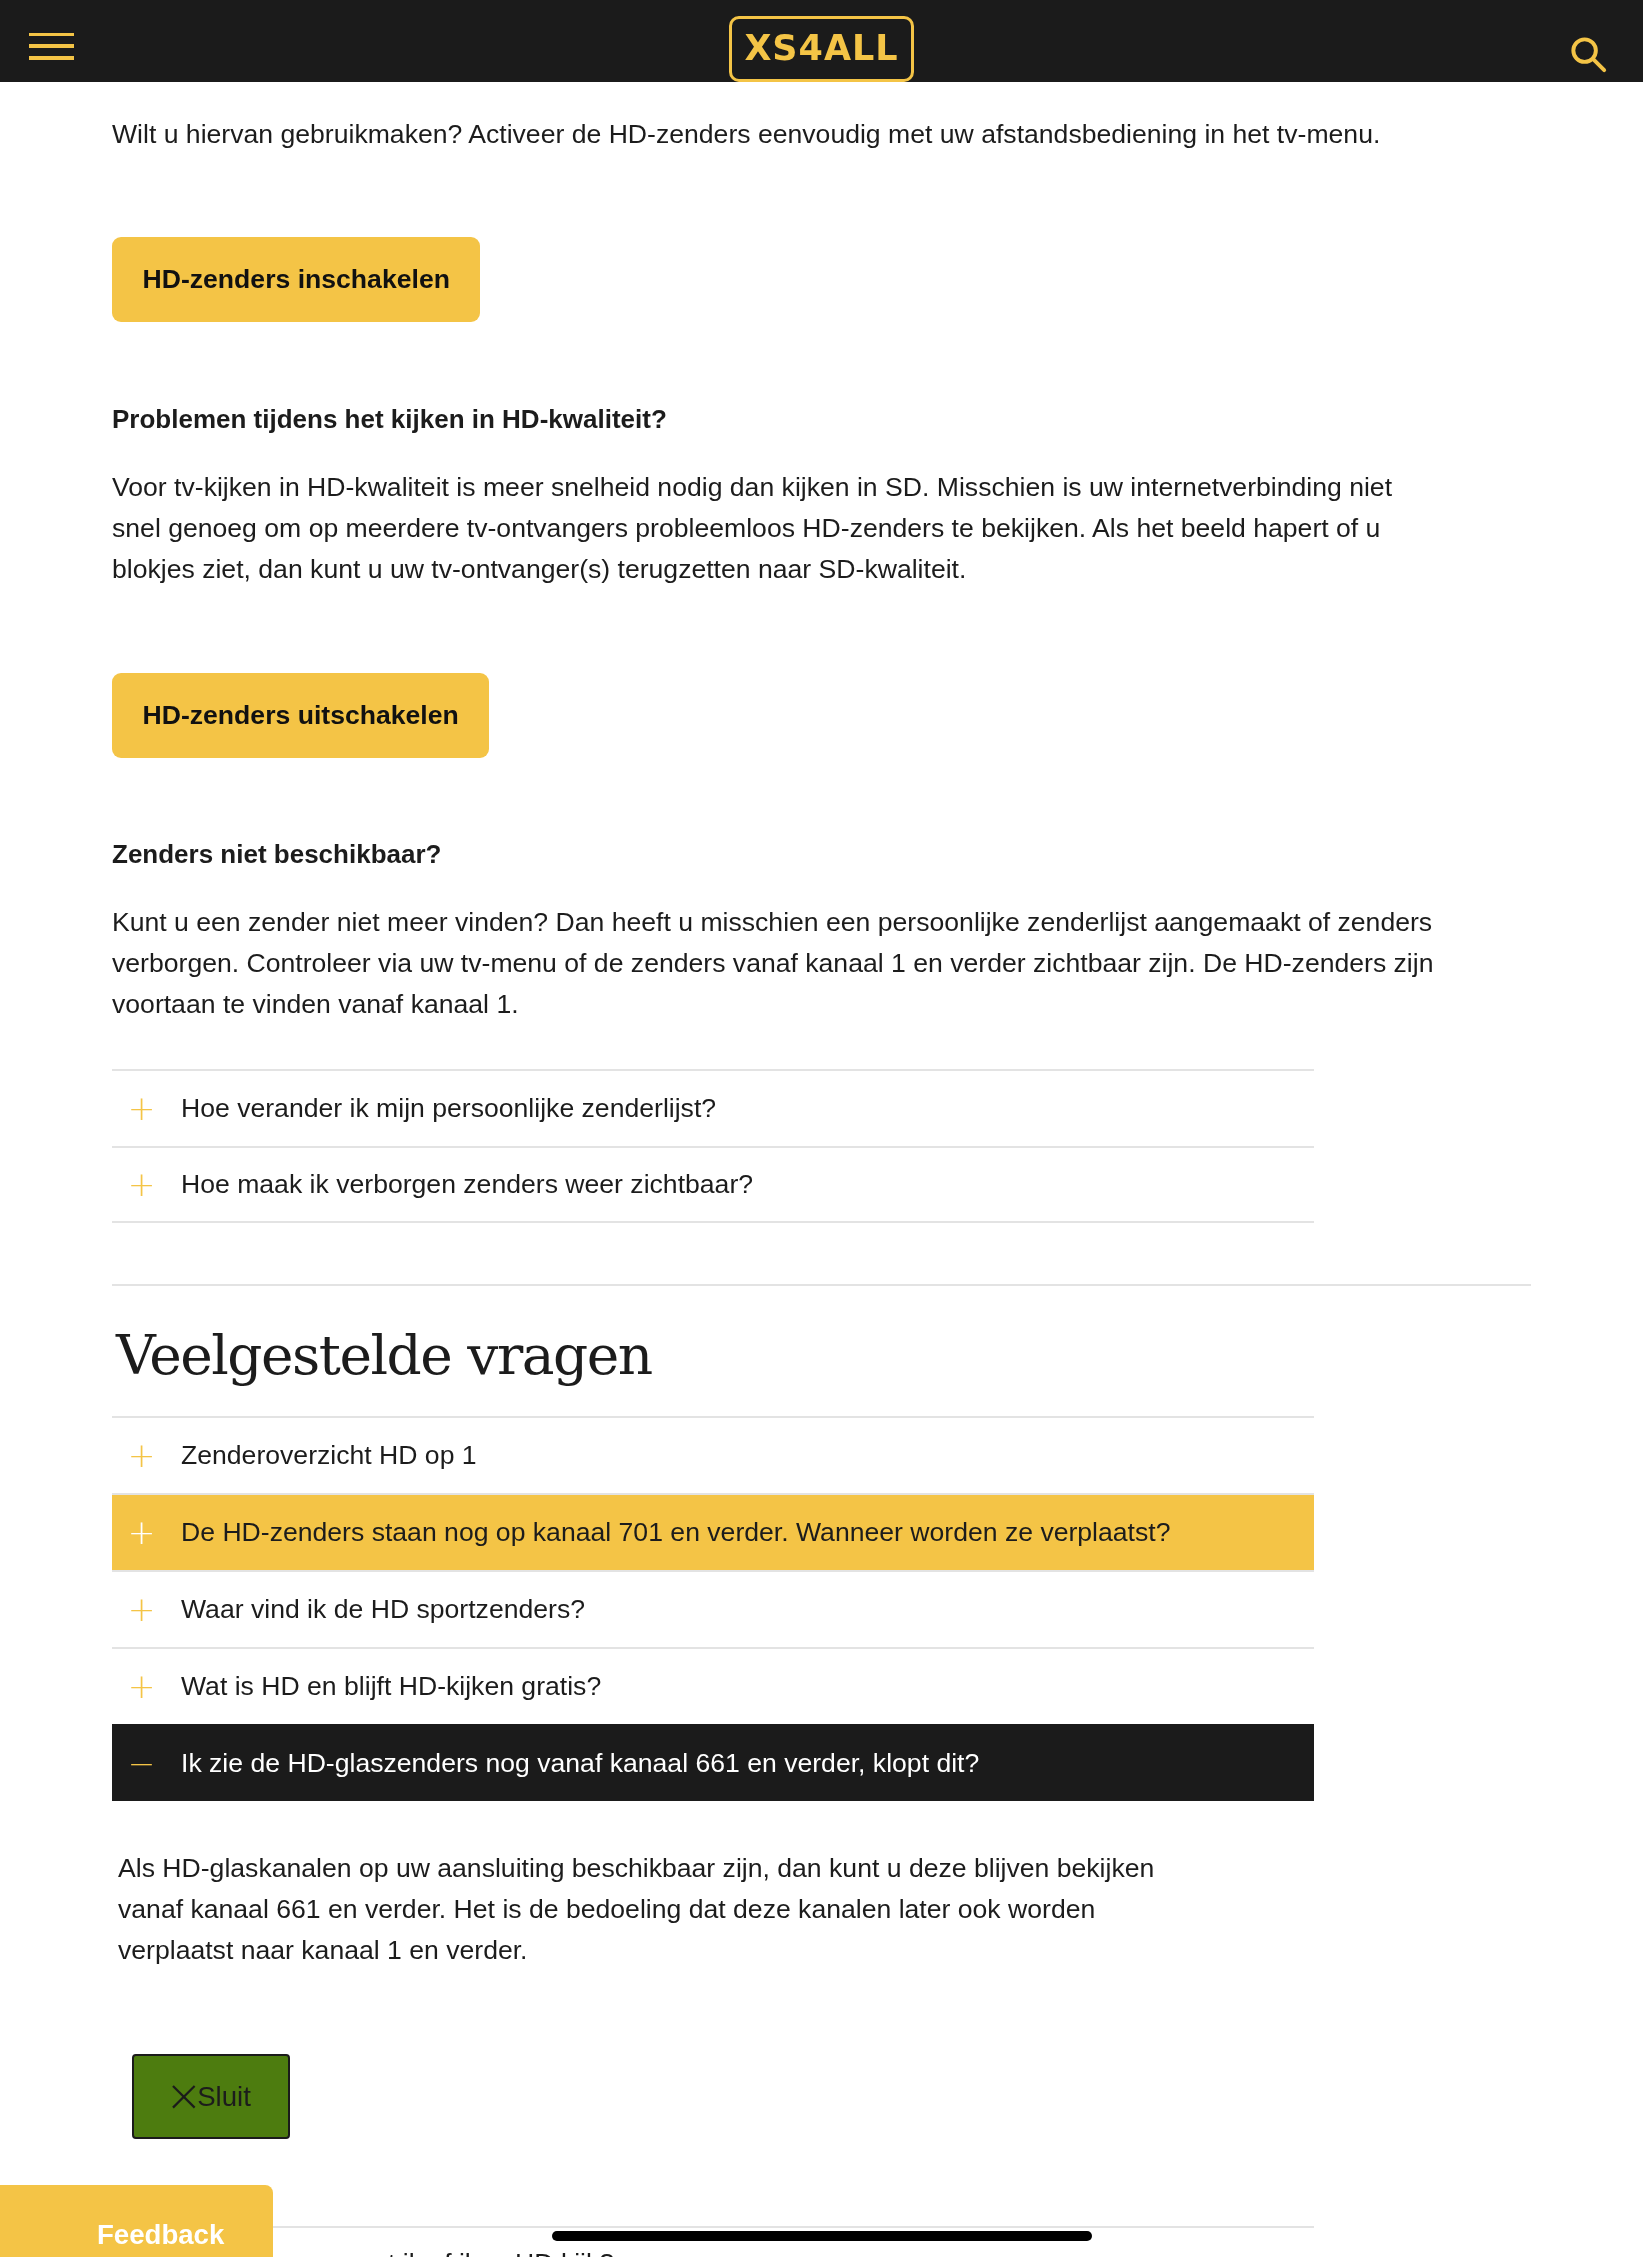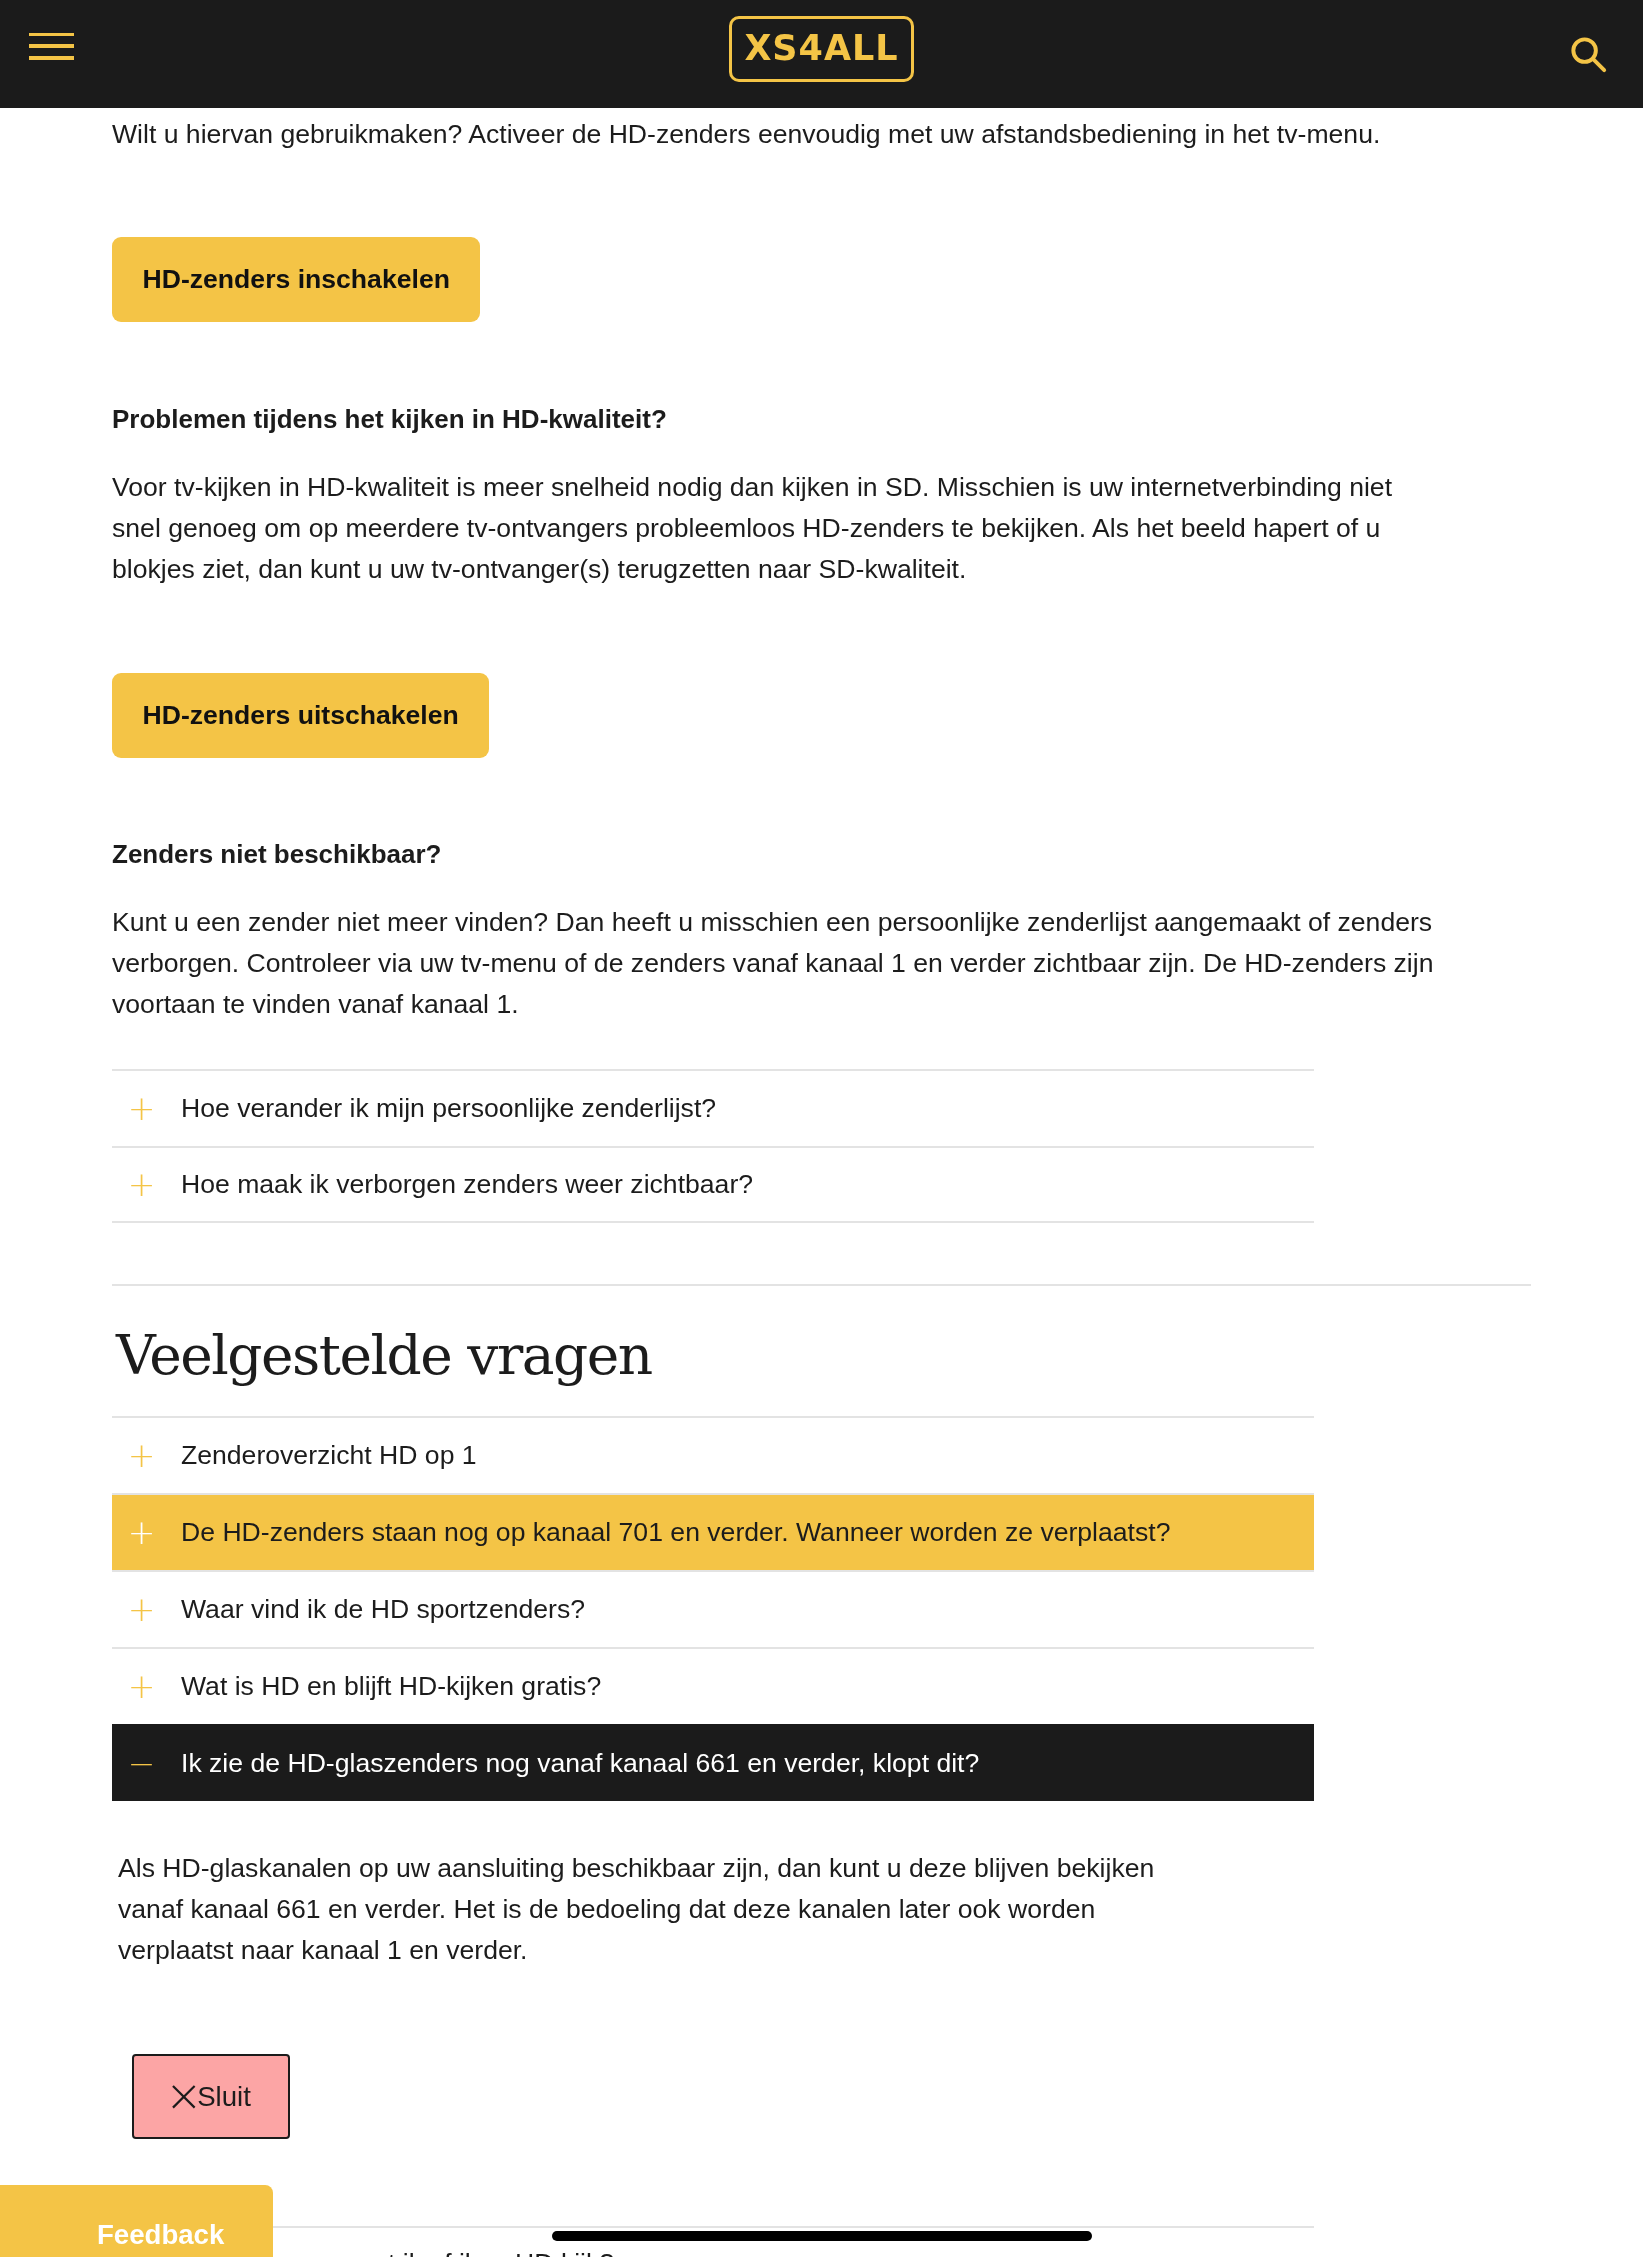--- a/index.html
+++ b/index.html
@@ -1,19 +1,19 @@
 <!DOCTYPE html>
 <html><head>
 <meta charset="utf-8">
 <style>
   * { box-sizing: border-box; margin: 0; padding: 0; }
   html, body { width: 1643px; height: 2258px; overflow: hidden; background: #ffffff; }
   body { font-family: "Liberation Sans", "DejaVu Sans", sans-serif; color: #1c1c1c; position: relative; }
 
-  .topbar { position: absolute; left: 0; top: 0; width: 1643px; height: 108px; background: #1b1b1b; z-index: 5; }
+  .topbar { position: absolute; left: 0; top: 0; width: 1643px; height: 82px; background: #1b1b1b; z-index: 5; }
   .hamburger { position: absolute; left: 28.6px; top: 32.5px; width: 45px; height: 29.6px; cursor: pointer; }
   .hamburger span { position: absolute; left: 0; width: 45px; height: 3.9px; background: #f4c446; }
   .hamburger span:nth-child(1) { top: 0; }
   .hamburger span:nth-child(2) { top: 11.8px; }
   .hamburger span:nth-child(3) { top: 23.6px; }
   .logo { position: absolute; left: 729px; top: 15.8px; width: 185px; height: 66px; border: 3.9px solid #f4c446; border-radius: 9.9px; color: #f4c446; font-family: "DejaVu Sans", sans-serif; font-size: 35px; font-weight: bold; line-height: 58px; text-align: center; letter-spacing: 1px; }
   .search-btn { position: absolute; left: 1566px; top: 31.5px; width: 47px; height: 47px; cursor: pointer; }
 
   .content { position: absolute; left: 112px; top: 0; width: 1438px; }
   .p { position: absolute; left: 0; font-size: 26.6px; line-height: 41px; color: #1c1c1c; }
@@ -28,21 +28,21 @@
   .acc-label { font-size: 26.6px; color: #1c1c1c; }
   .acc-item.highlight { background: #f4c446; }
   .acc-item.highlight .acc-icon { color: #ffffff; }
   .acc-item.open { background: #1b1b1b; border-top-color: #1b1b1b; }
   .acc-item.open .acc-label { color: #ffffff; }
   .acc-item.open .acc-icon { color: #f4c446; }
 
   .divider { position: absolute; left: 0; width: 1419px; height: 2px; background: #e3e3e3; }
 
   .answer { position: absolute; left: 6px; width: 1182px; font-size: 26.6px; line-height: 41px; color: #1c1c1c; }
-  .close-btn { position: absolute; left: 19.7px; width: 158px; height: 85px; border: 2px solid #1b1b1b; border-radius: 3.9px; background: #fca5a5; display: flex; align-items: center; justify-content: center; gap: 1px; font-size: 27.6px; font-family: "Liberation Sans", sans-serif; color: #1c1c1c; cursor: pointer; }
+  .close-btn { position: absolute; left: 19.7px; width: 158px; height: 85px; border: 2px solid #1b1b1b; border-radius: 3.9px; background: #4d7c0f; display: flex; align-items: center; justify-content: center; gap: 1px; font-size: 27.6px; font-family: "Liberation Sans", sans-serif; color: #1c1c1c; cursor: pointer; }
 
   .feedback { position: absolute; left: 0; top: 2185px; width: 273px; height: 79px; background: #f4c446; border-radius: 0 7.9px 0 0; color: #ffffff; font-weight: bold; font-size: 27.6px; padding-left: 97px; padding-top: 21.7px; cursor: pointer; z-index: 6; border: none; text-align: left; font-family: "Liberation Sans", sans-serif; }
   .home-indicator { position: absolute; left: 552px; top: 2231px; width: 540px; height: 9.9px; background: #000; border-radius: 4.9px; z-index: 7; }
   .cut-item { position: absolute; left: 112px; top: 2226px; width: 1202px; height: 59px; border-top: 2px solid #e3e3e3; display: flex; align-items: flex-start; padding-top: 19.7px; }
 </style>
 </head>
 <body>
 
 <div class="topbar">
   <div class="hamburger">

